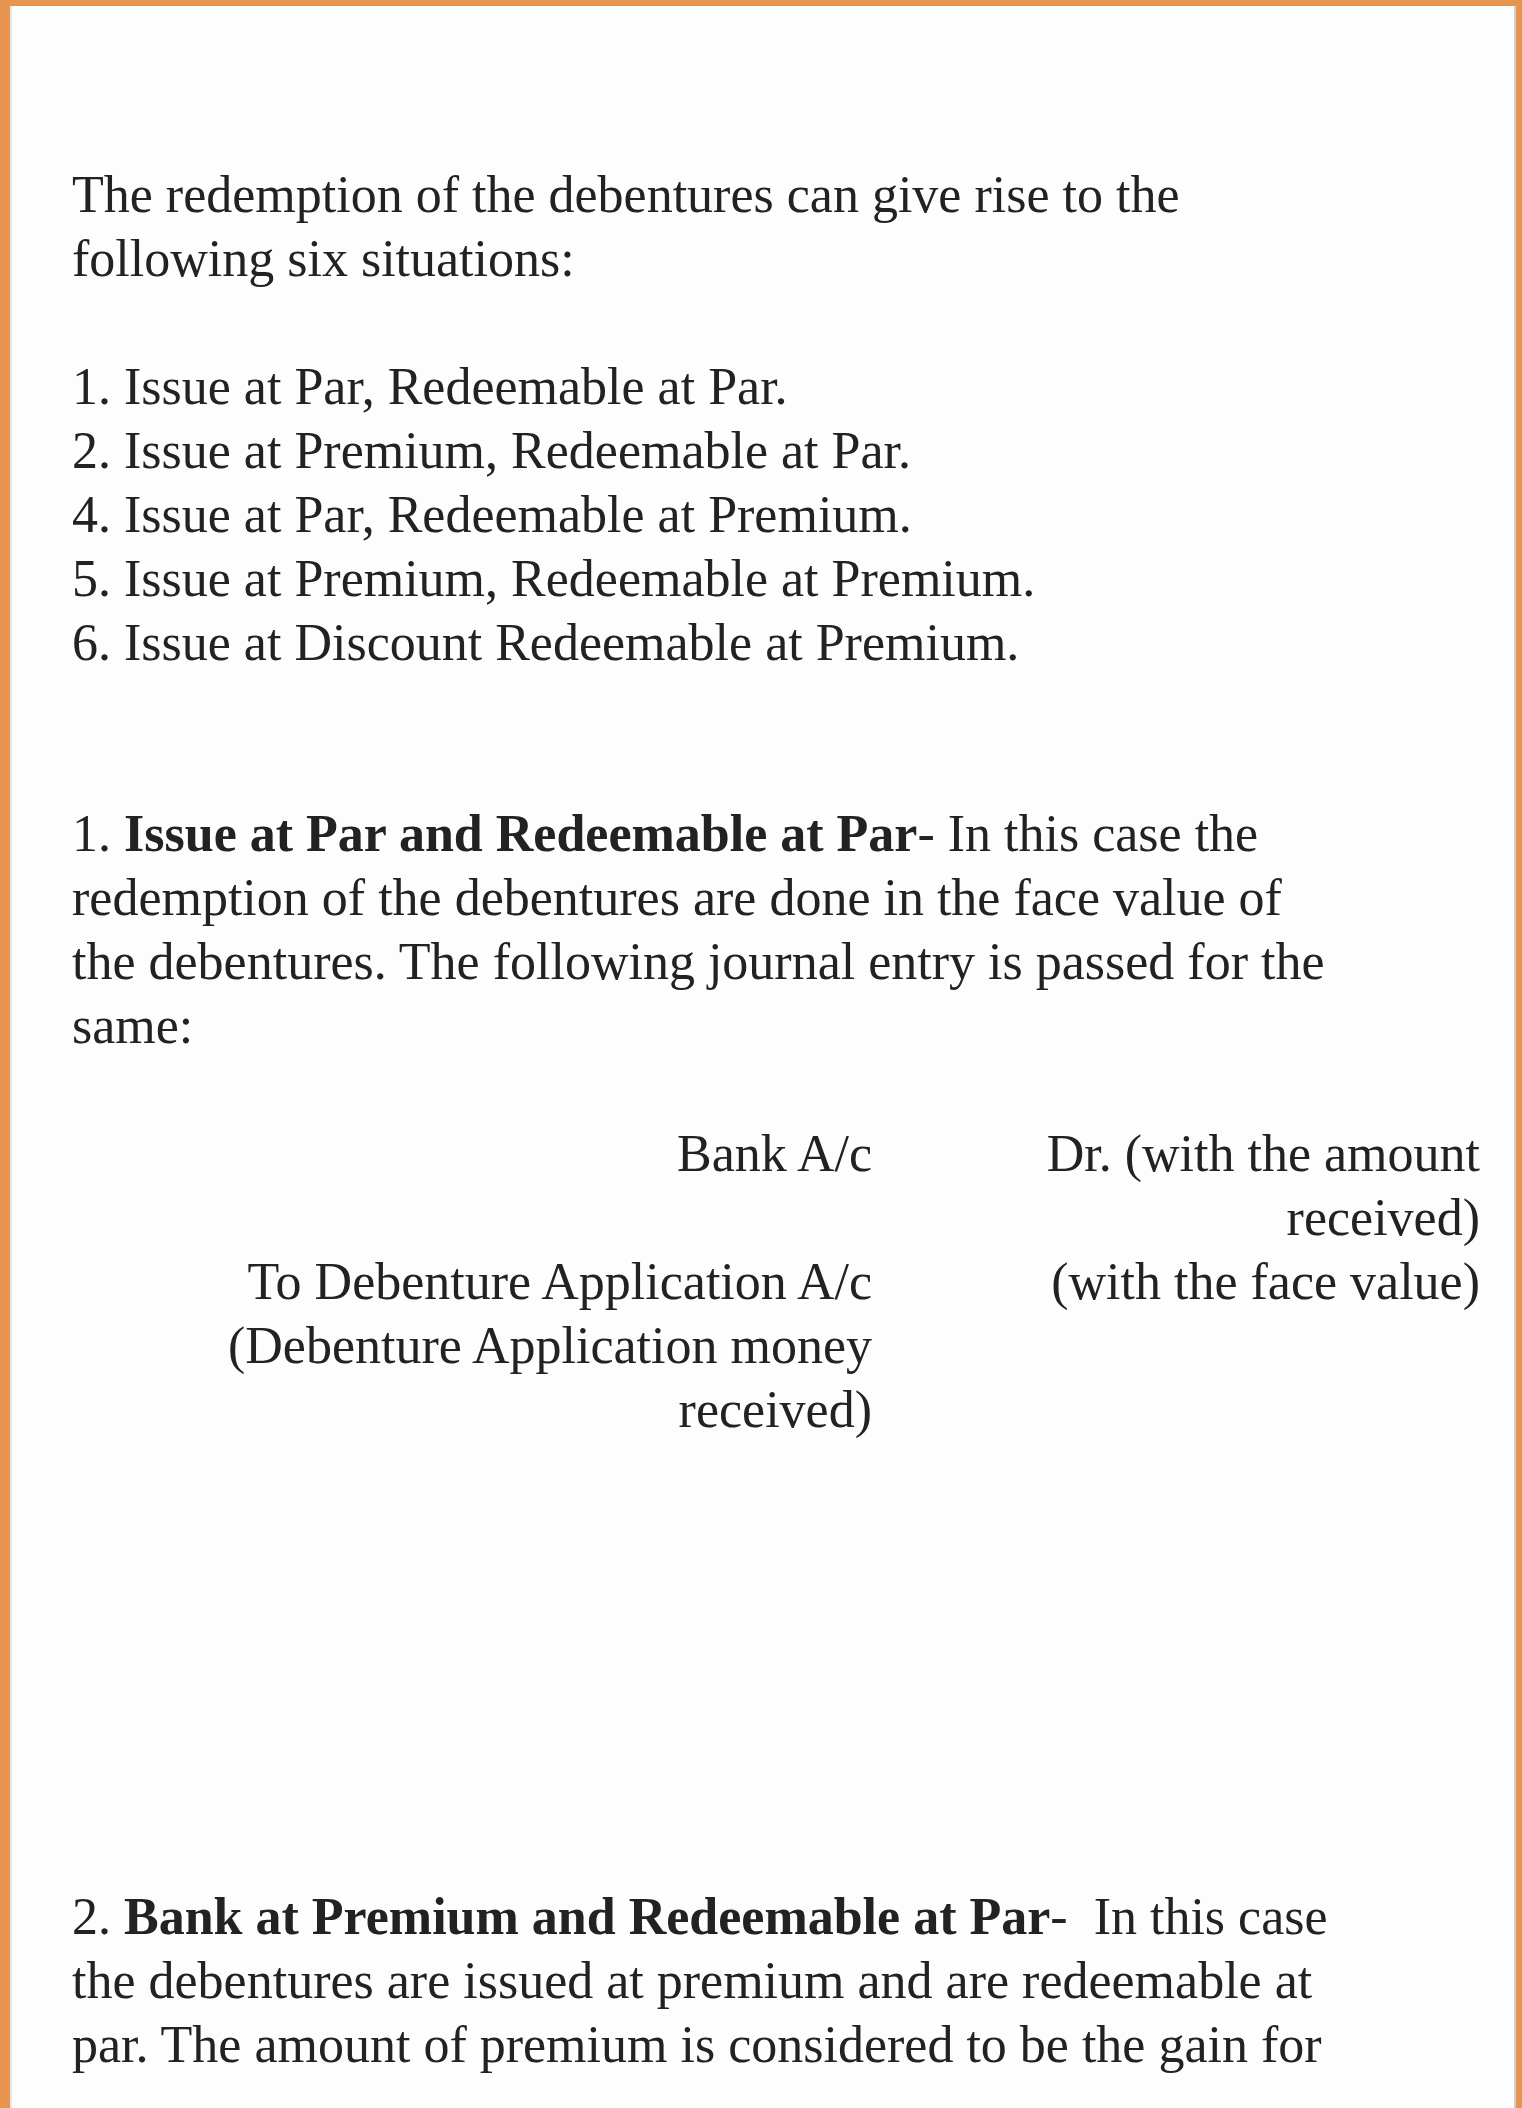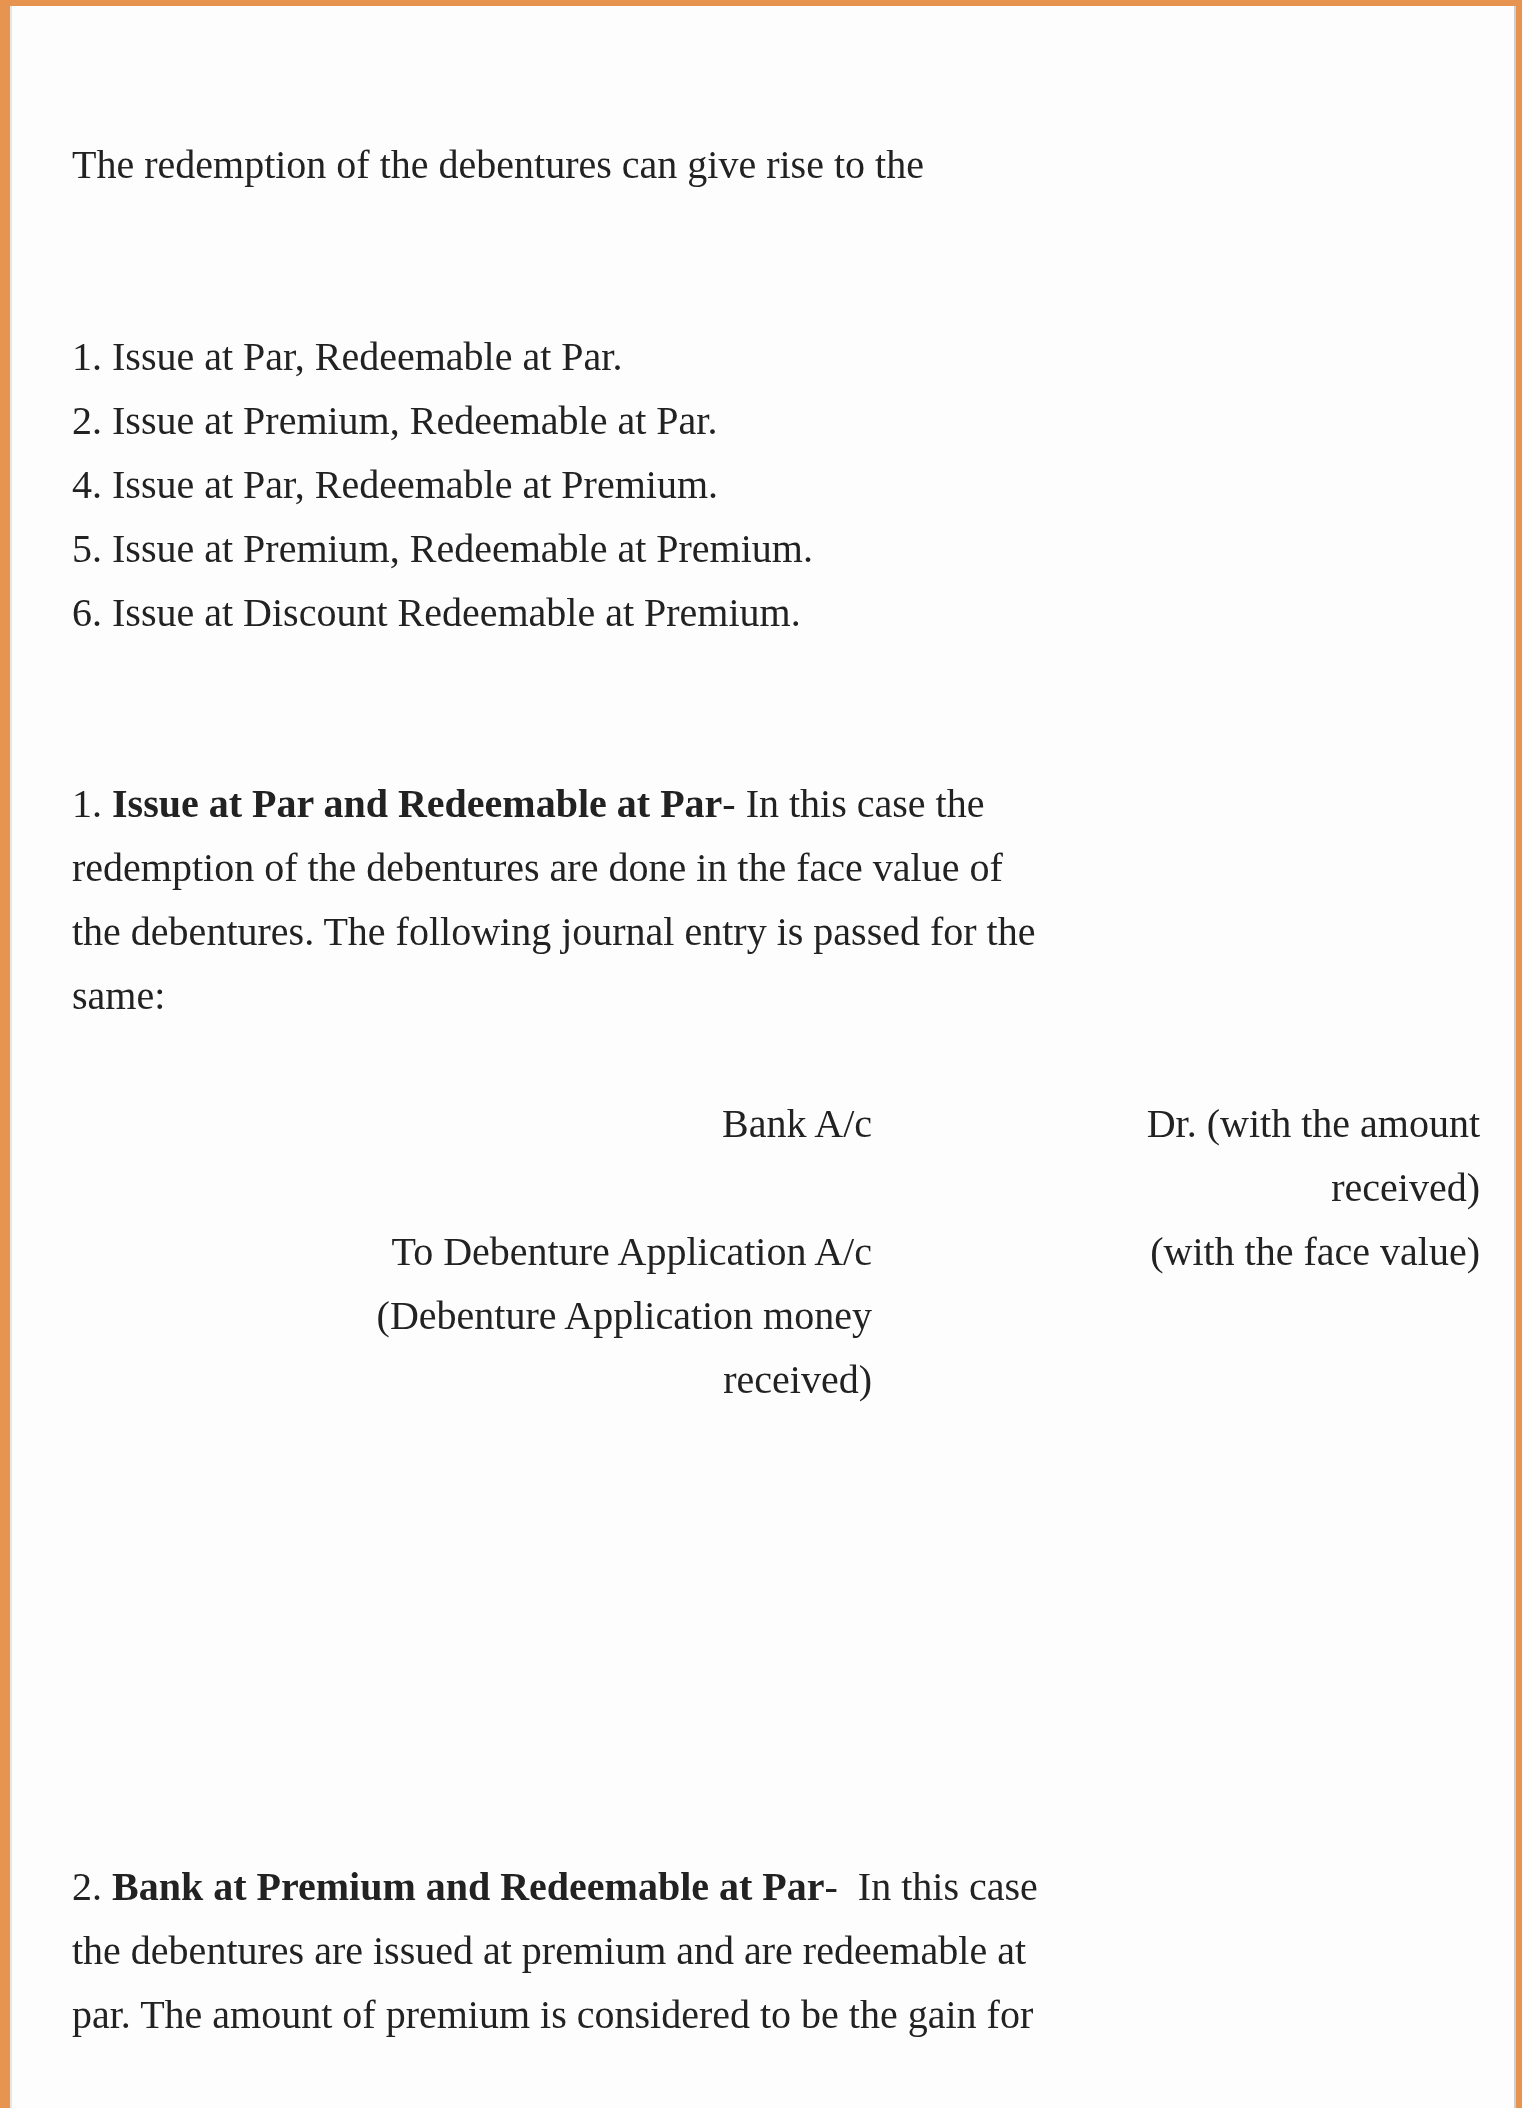--- a/index.html
+++ b/index.html
@@ -36,23 +36,24 @@
     top: 0; right: 0;
     width: 6px; height: 100%;
     background: #E79450;
     border-left: 2px solid #cfcfcf;
     z-index: 2;
   }
   .block {
     position: absolute;
     left: 72px;
     width: 1408px;
-    font-size: 40px;
+    font-size: 52px;
     line-height: 64px;
     letter-spacing: 0px;
+    margin-top: 30px;
   }
   .line { white-space: pre-wrap; }
   .intro { top: 133px; }
   .situations { top: 325px; }
   .sec1 { top: 772px; }
   .sec2 { top: 1855px; }
   .journal {
     left: 92px;
     width: 1388px;
     display: grid;
@@ -68,20 +69,21 @@
 </head>
 <body>
 
 <div class="page">
   <div class="border-top"></div>
   <div class="border-left"></div>
   <div class="border-right"></div>
 
   <div class="block intro">
     <div class="line">The redemption of the debentures can give rise to the</div>
+    <div class="line">following six situations:</div>
   </div>
 
   <div class="block situations">
     <div class="line">1. Issue at Par, Redeemable at Par.</div>
     <div class="line">2. Issue at Premium, Redeemable at Par.</div>
     <div class="line">4. Issue at Par, Redeemable at Premium.</div>
     <div class="line">5. Issue at Premium, Redeemable at Premium.</div>
     <div class="line">6. Issue at Discount Redeemable at Premium.</div>
   </div>
 

